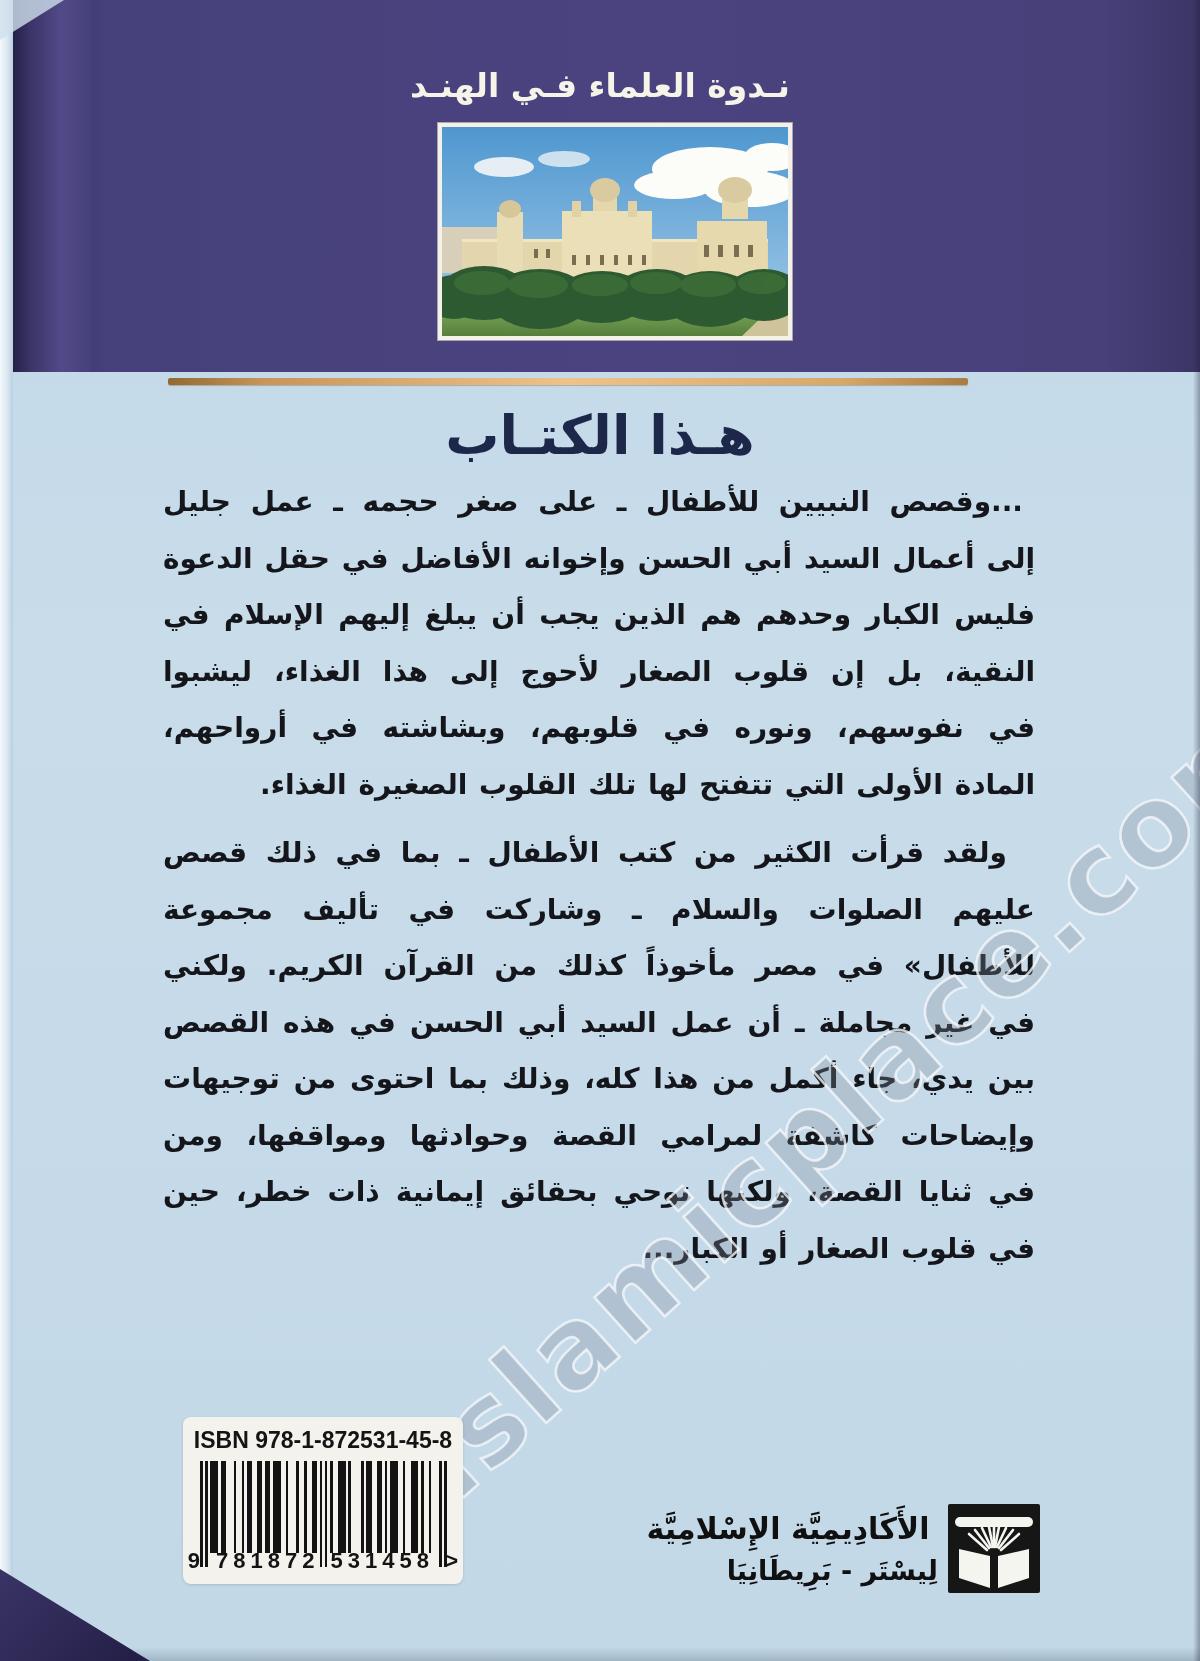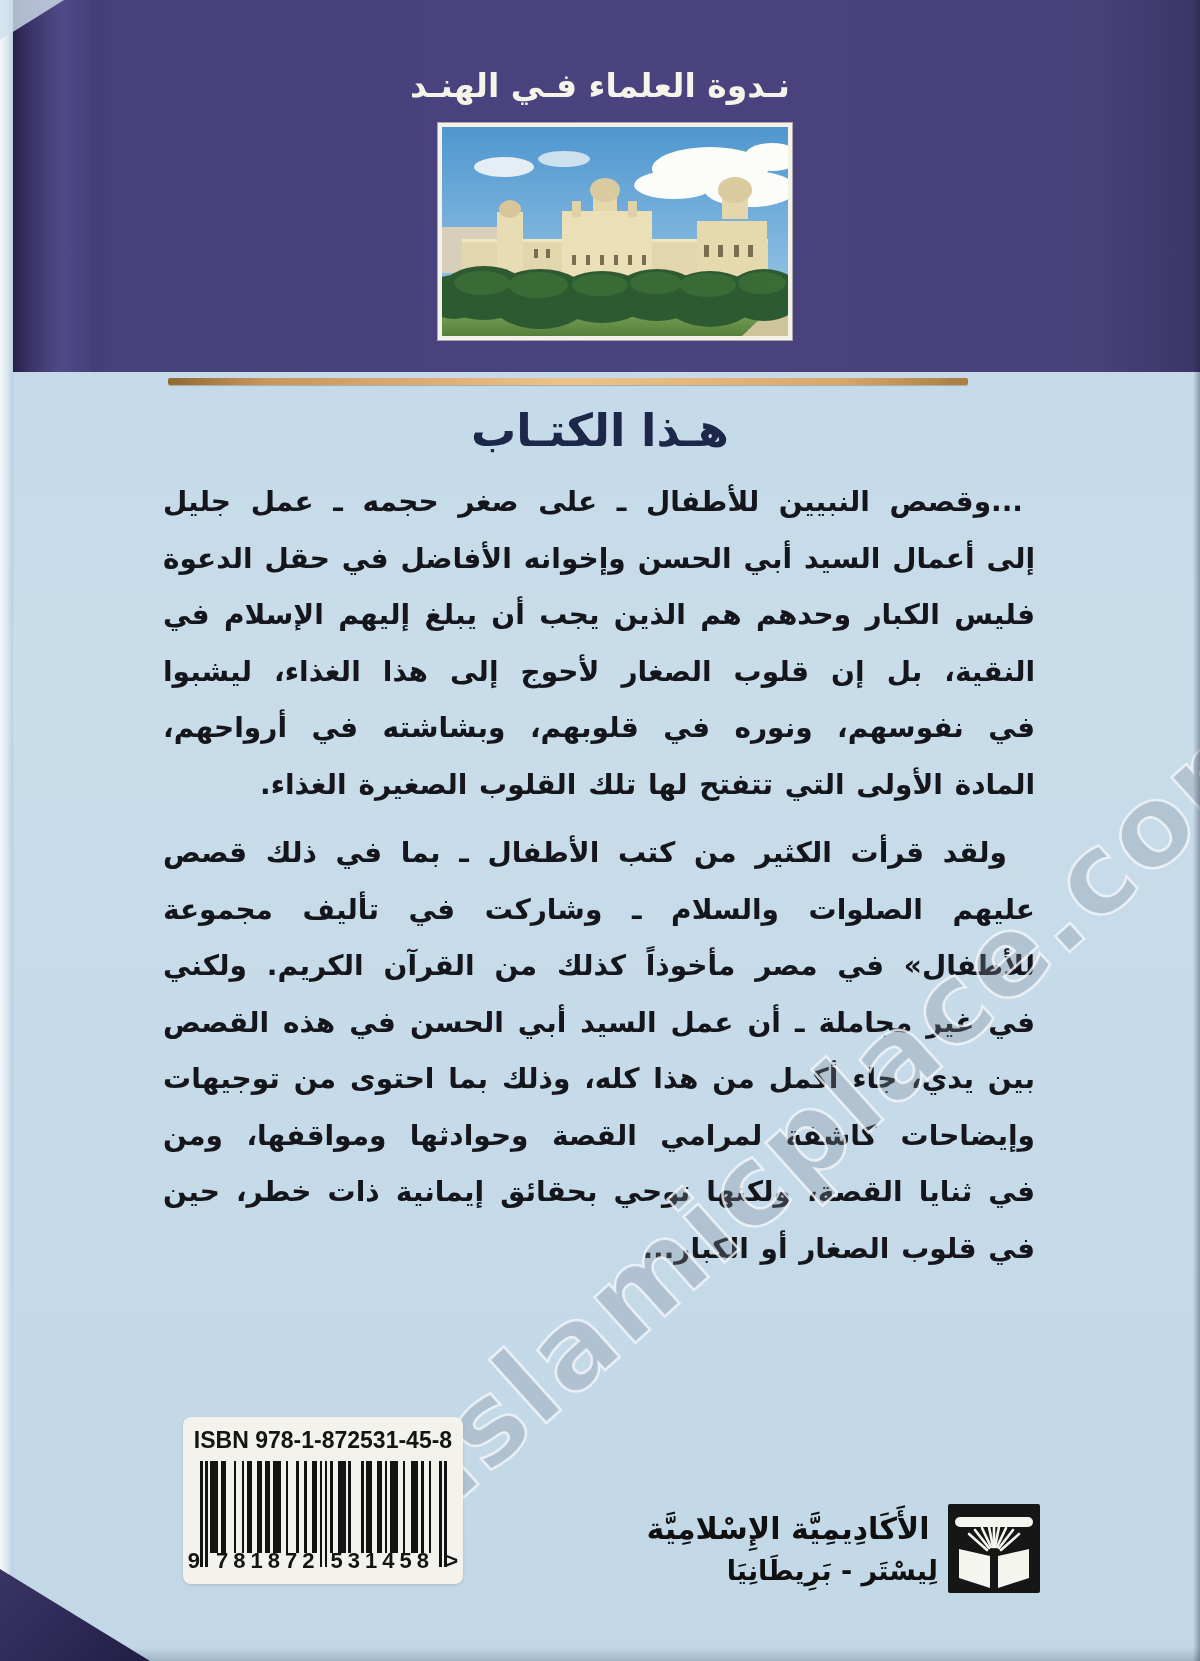--- a/index.html
+++ b/index.html
@@ -35,21 +35,21 @@
   .gold-rule{
     position:absolute;left:168px;top:378px;width:800px;height:7px;border-radius:2px;
     background:linear-gradient(90deg,#8f6a33 0%,#c8955a 12%,#eec289 50%,#d8a868 84%,#a87c42 100%);
     box-shadow:0 1px 1px rgba(120,90,40,.35);
   }
 
   
   .section-title{
     position:absolute;left:0;top:404px;width:1200px;margin:0;
     text-align:center;direction:rtl;
-    color:#1d2749;font-size:45px;font-weight:bold;letter-spacing:0;
+    color:#1d2749;font-size:54px;font-weight:bold;letter-spacing:0;
   }
 
   
   .text-block{
     position:absolute;left:163px;top:474px;width:872px;
     direction:rtl;color:#15161b;font-size:28px;font-weight:bold;
   }
   .line{display:block;height:56.5px;line-height:56.5px;overflow:hidden;
         text-align:justify;text-align-last:justify;word-spacing:2px;}
   .line.ll{text-align-last:right;}

